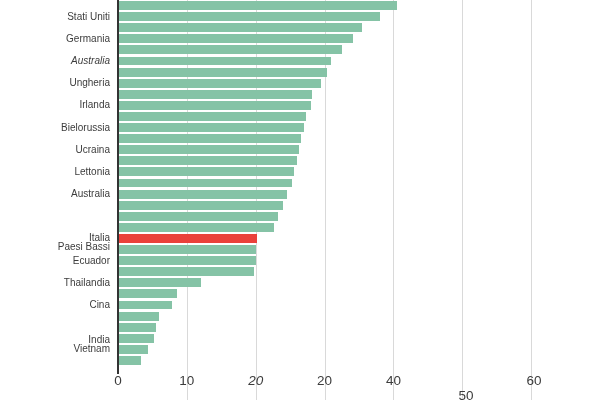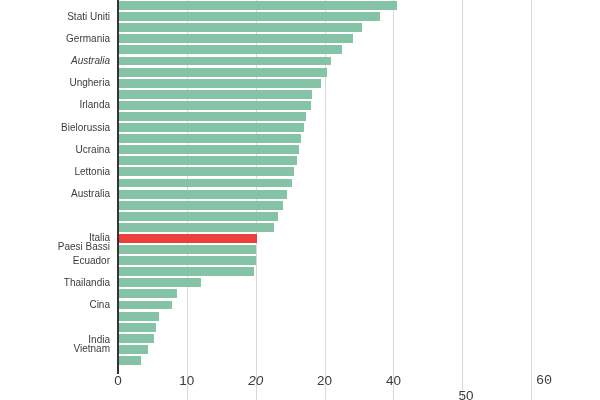--- a/index.html
+++ b/index.html
@@ -183,16 +183,16 @@
       <div class="xlabel" style="left: 68.8571px;">10</div>
       <div class="xtick-long" style="left: 137.714px;"></div>
       <div class="xlabel" style="left: 137.714px; font-style: italic;">20</div>
       <div class="xtick-long" style="left: 206.571px;"></div>
       <div class="xlabel" style="left: 206.571px;">20</div>
       <div class="xtick-long" style="left: 275.429px;"></div>
       <div class="xlabel" style="left: 275.429px;">40</div>
       <div class="xtick-long" style="left: 344.286px;"></div>
       <div class="xlabel" style="left: 348px; margin-top: 15px;">50</div>
       <div class="xtick-long" style="left: 413.143px;"></div>
-      <div class="xlabel" style="left: 426px; font-family: Liberation Mono, monospace;">60</div>
+      <div class="xlabel" style="left: 416px;">60</div>
     </div>
 
 </div>
 
 </body></html>

